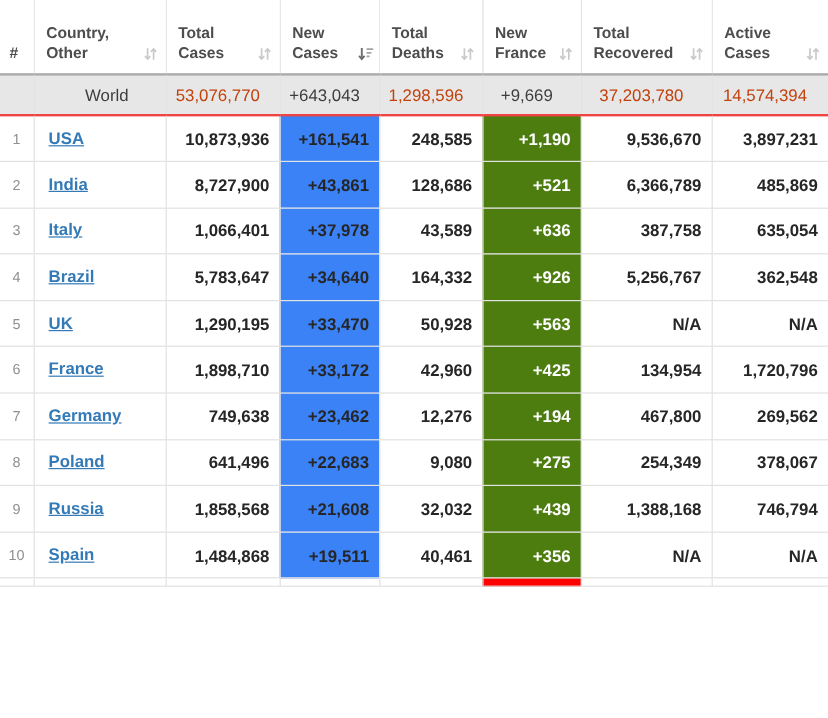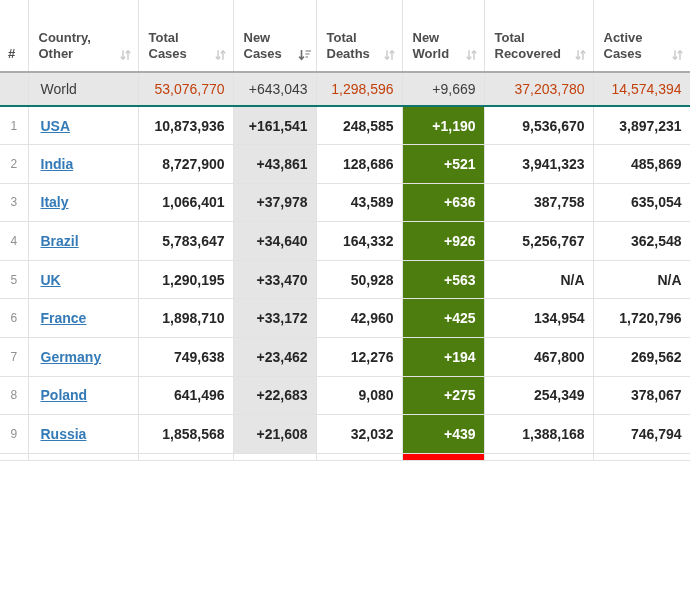--- a/index.html
+++ b/index.html
@@ -17,21 +17,21 @@
     width: 690px;
     border-collapse: collapse;
     table-layout: fixed;
   }
 
   th, td { border: 1px solid #e2e2e2; }
   th:first-child, td:first-child { border-left: none; }
   thead th { border-top: none; }
 
   thead th {
-    height: 72px;
+    height: 62px;
     vertical-align: bottom;
     text-align: left;
     font-size: 13px;
     font-weight: bold;
     color: #4d4d4d;
     line-height: 1.25;
     padding: 6px 20px 9px 10px;
     position: relative;
     background: #fff;
     border-bottom: 2px solid #ababab;
@@ -44,24 +44,25 @@
     right: 4px;
     bottom: 10px;
     width: 14px;
     height: 12px;
     display: inline-block;
   }
 
   tr.world-row { height: 34px; }
   tr.world-row td {
     background: #e7e7e7;
-    border-bottom: 2px solid #0f766e;
+    border-bottom: 2px solid #ef4444;
     color: #3d3d3d;
     font-weight: 400;
     font-size: 14px;
+    text-align: center;
   }
 
   tr.data-row { height: 38.6px; }
 
   td.rank {
     text-align: center;
     color: #909090;
     font-size: 12px;
     font-weight: 400;
   }
@@ -76,21 +77,21 @@
   td.num {
     text-align: right;
     padding-right: 8px;
     font-weight: bold;
     font-size: 14px;
     color: #262626;
   }
   tr.world-row td.num { font-weight: 400; color: #c2410c; }
   td.country.world-label { font-size: 14px; color: #3d3d3d; }
 
-  td.cell-new-cases { background: #e5e5e5; }
+  td.cell-new-cases { background: #3b82f6; }
   td.cell-new-deaths { background: #4d7c0f; color: #ffffff; }
   tr.world-row td.cell-new-cases,
   tr.world-row td.cell-new-deaths { background: #e7e7e7; color: #3d3d3d; }
 
   tr.partial-row { height: 7px; }
   tr.partial-row td { padding: 0; }
   tr.partial-row td.cell-new-deaths { background: #ff0000; }
 </style>
 </head>
 <body>
@@ -138,21 +139,21 @@
                 </g>
               </svg></span></th>
           <th class="col-total_deaths"><span>Total Deaths</span><span class="sort-icon"><svg width="11" height="12" viewBox="0 0 11 12">
                 <g stroke="#c9c9c9" stroke-width="1.4" fill="none">
                   <path d="M3 1.2v8.6"></path>
                   <path d="M0.8 7.8 3 10.2 5.2 7.8"></path>
                   <path d="M8 10.8V2.2"></path>
                   <path d="M5.8 4.2 8 1.8 10.2 4.2"></path>
                 </g>
               </svg></span></th>
-          <th class="col-new_deaths"><span>New World</span><span class="sort-icon"><svg width="11" height="12" viewBox="0 0 11 12">
+          <th class="col-new_deaths"><span>New France</span><span class="sort-icon"><svg width="11" height="12" viewBox="0 0 11 12">
                 <g stroke="#c9c9c9" stroke-width="1.4" fill="none">
                   <path d="M3 1.2v8.6"></path>
                   <path d="M0.8 7.8 3 10.2 5.2 7.8"></path>
                   <path d="M8 10.8V2.2"></path>
                   <path d="M5.8 4.2 8 1.8 10.2 4.2"></path>
                 </g>
               </svg></span></th>
           <th class="col-total_recovered"><span>Total Recovered</span><span class="sort-icon"><svg width="11" height="12" viewBox="0 0 11 12">
                 <g stroke="#c9c9c9" stroke-width="1.4" fill="none">
                   <path d="M3 1.2v8.6"></path>
@@ -193,21 +194,21 @@
           <td class="num">9,536,670</td>
           <td class="num">3,897,231</td>
         </tr>
         <tr class="data-row">
           <td class="rank">2</td>
           <td class="country"><a class="country-link">India</a></td>
           <td class="num">8,727,900</td>
           <td class="num cell-new-cases">+43,861</td>
           <td class="num">128,686</td>
           <td class="num cell-new-deaths">+521</td>
-          <td class="num">3,941,323</td>
+          <td class="num">6,366,789</td>
           <td class="num">485,869</td>
         </tr>
         <tr class="data-row">
           <td class="rank">3</td>
           <td class="country"><a class="country-link">Italy</a></td>
           <td class="num">1,066,401</td>
           <td class="num cell-new-cases">+37,978</td>
           <td class="num">43,589</td>
           <td class="num cell-new-deaths">+636</td>
           <td class="num">387,758</td>
@@ -266,20 +267,30 @@
         <tr class="data-row">
           <td class="rank">9</td>
           <td class="country"><a class="country-link">Russia</a></td>
           <td class="num">1,858,568</td>
           <td class="num cell-new-cases">+21,608</td>
           <td class="num">32,032</td>
           <td class="num cell-new-deaths">+439</td>
           <td class="num">1,388,168</td>
           <td class="num">746,794</td>
         </tr>
+        <tr class="data-row">
+          <td class="rank">10</td>
+          <td class="country"><a class="country-link">Spain</a></td>
+          <td class="num">1,484,868</td>
+          <td class="num cell-new-cases">+19,511</td>
+          <td class="num">40,461</td>
+          <td class="num cell-new-deaths">+356</td>
+          <td class="num">N/A</td>
+          <td class="num">N/A</td>
+        </tr>
         <tr class="partial-row">
           <td></td>
           <td></td>
           <td></td>
           <td></td>
           <td></td>
           <td class="cell-new-deaths"></td>
           <td></td>
           <td></td>
         </tr>

